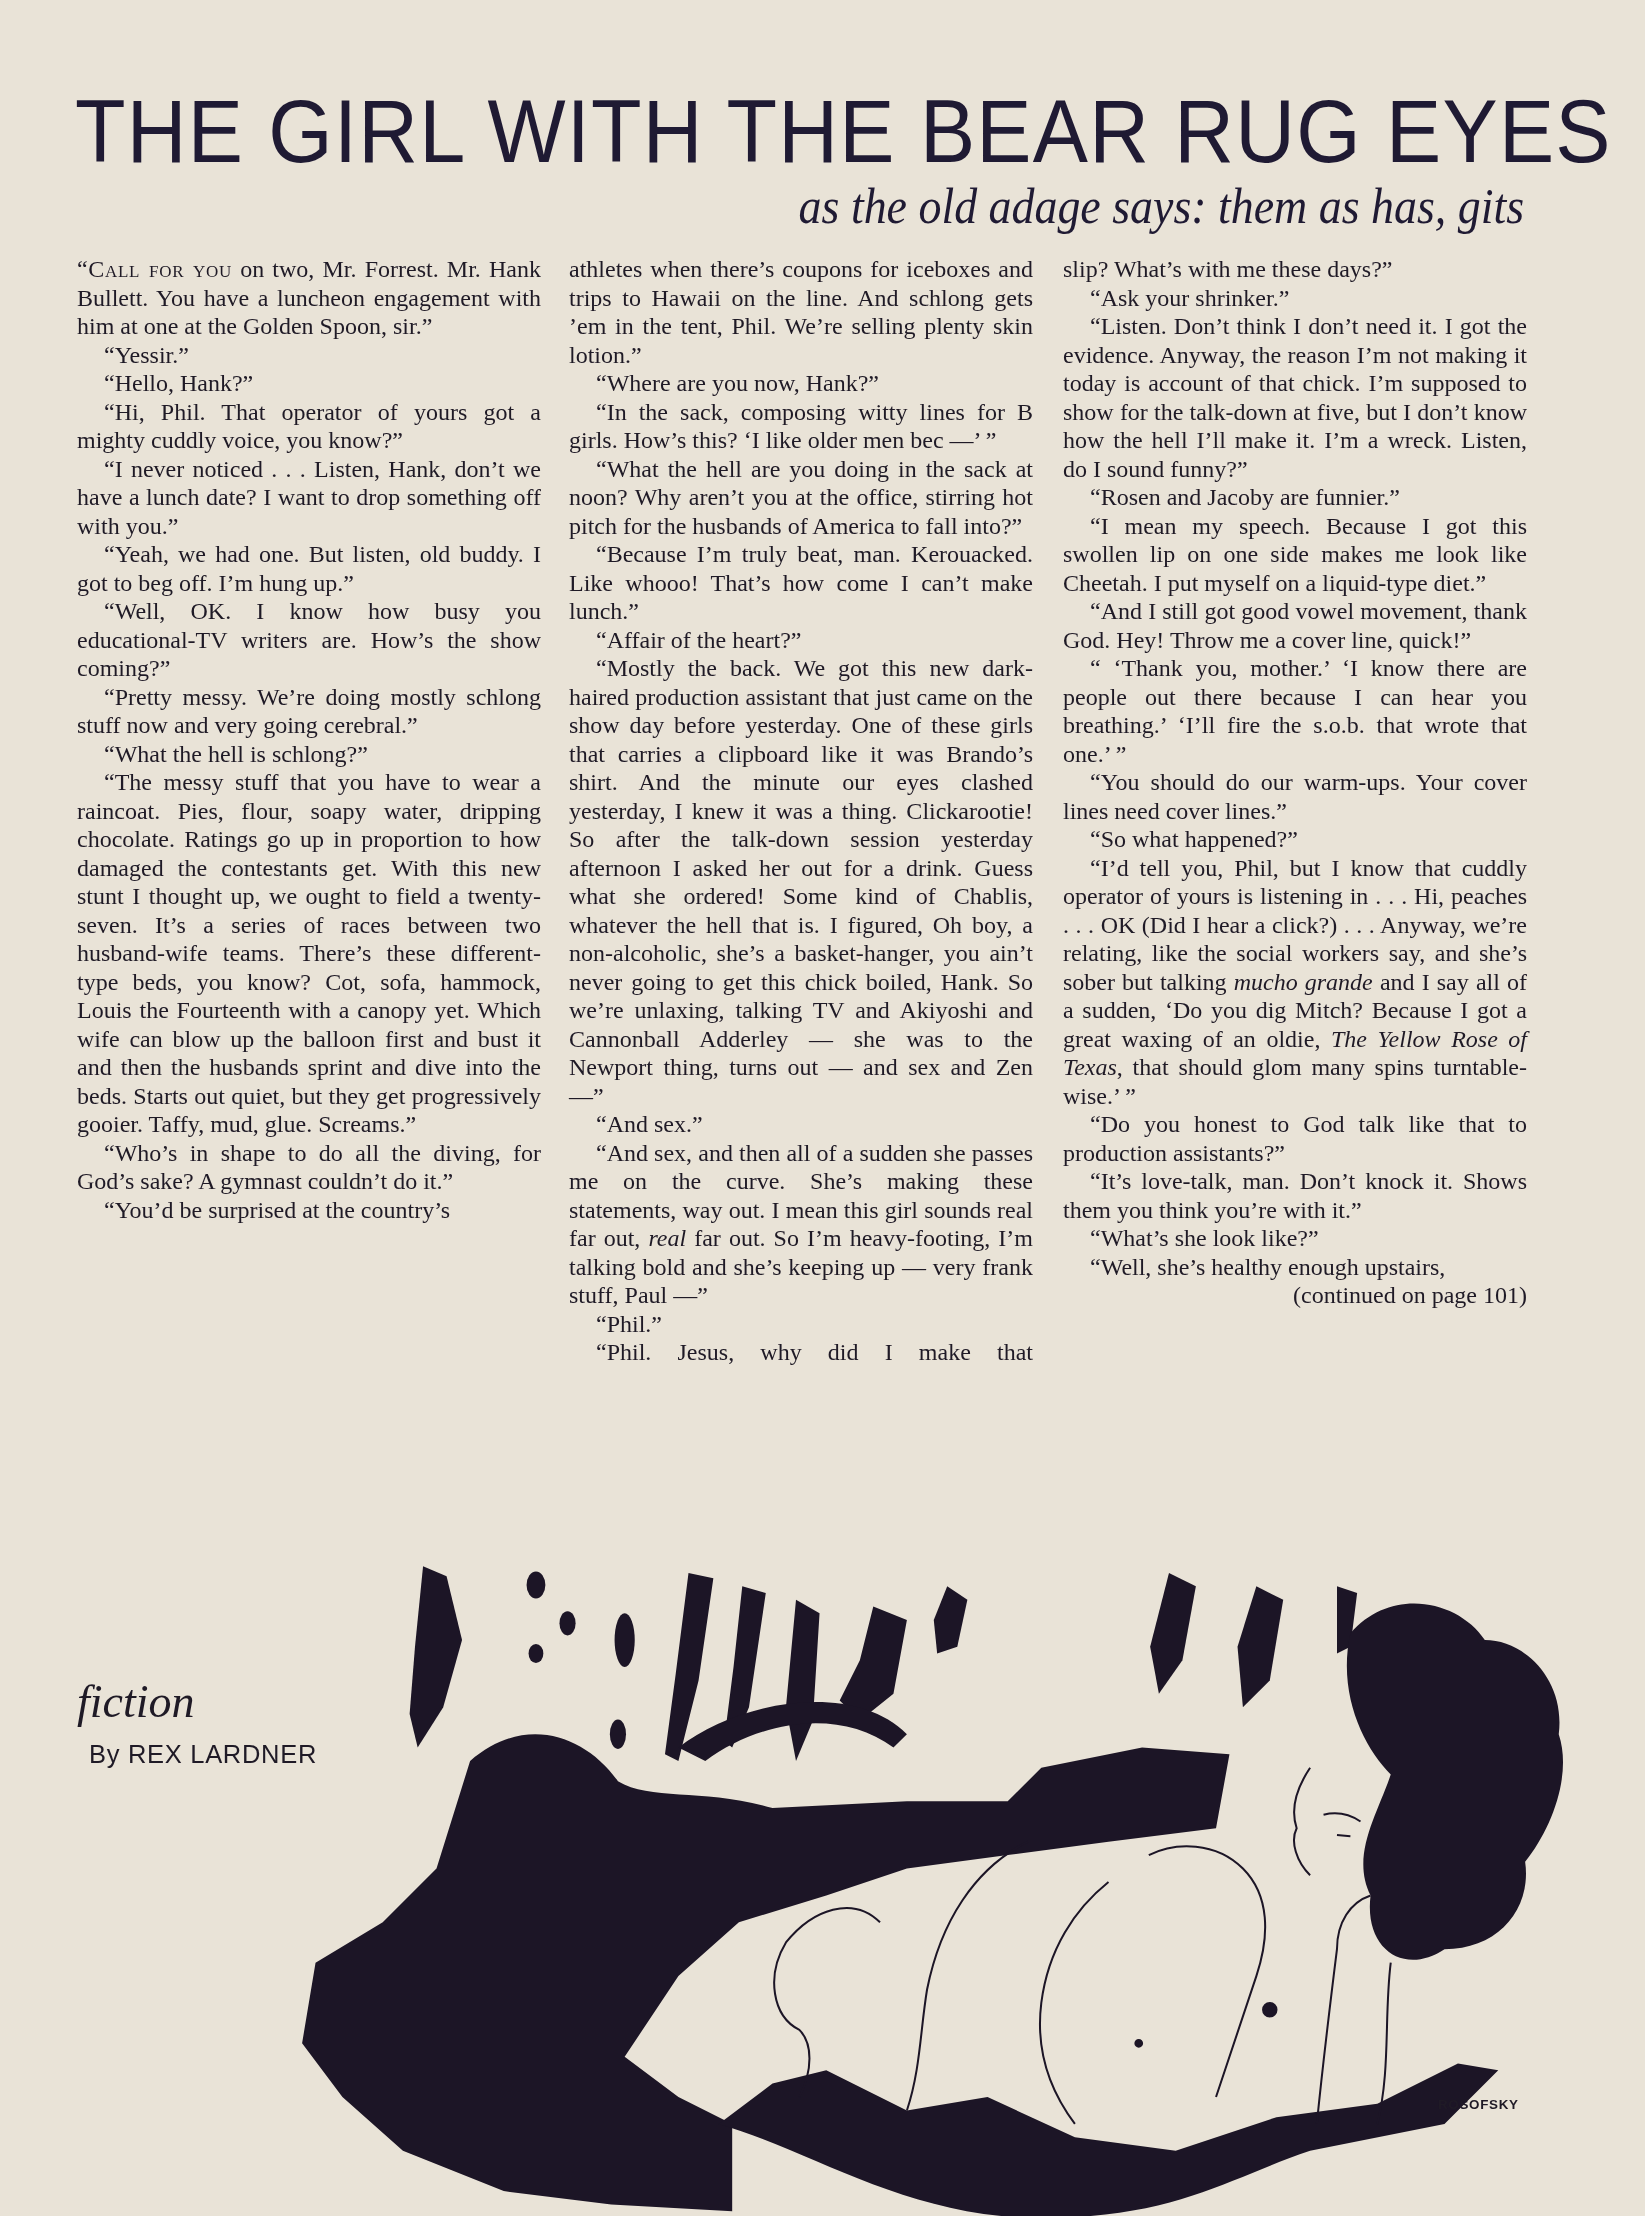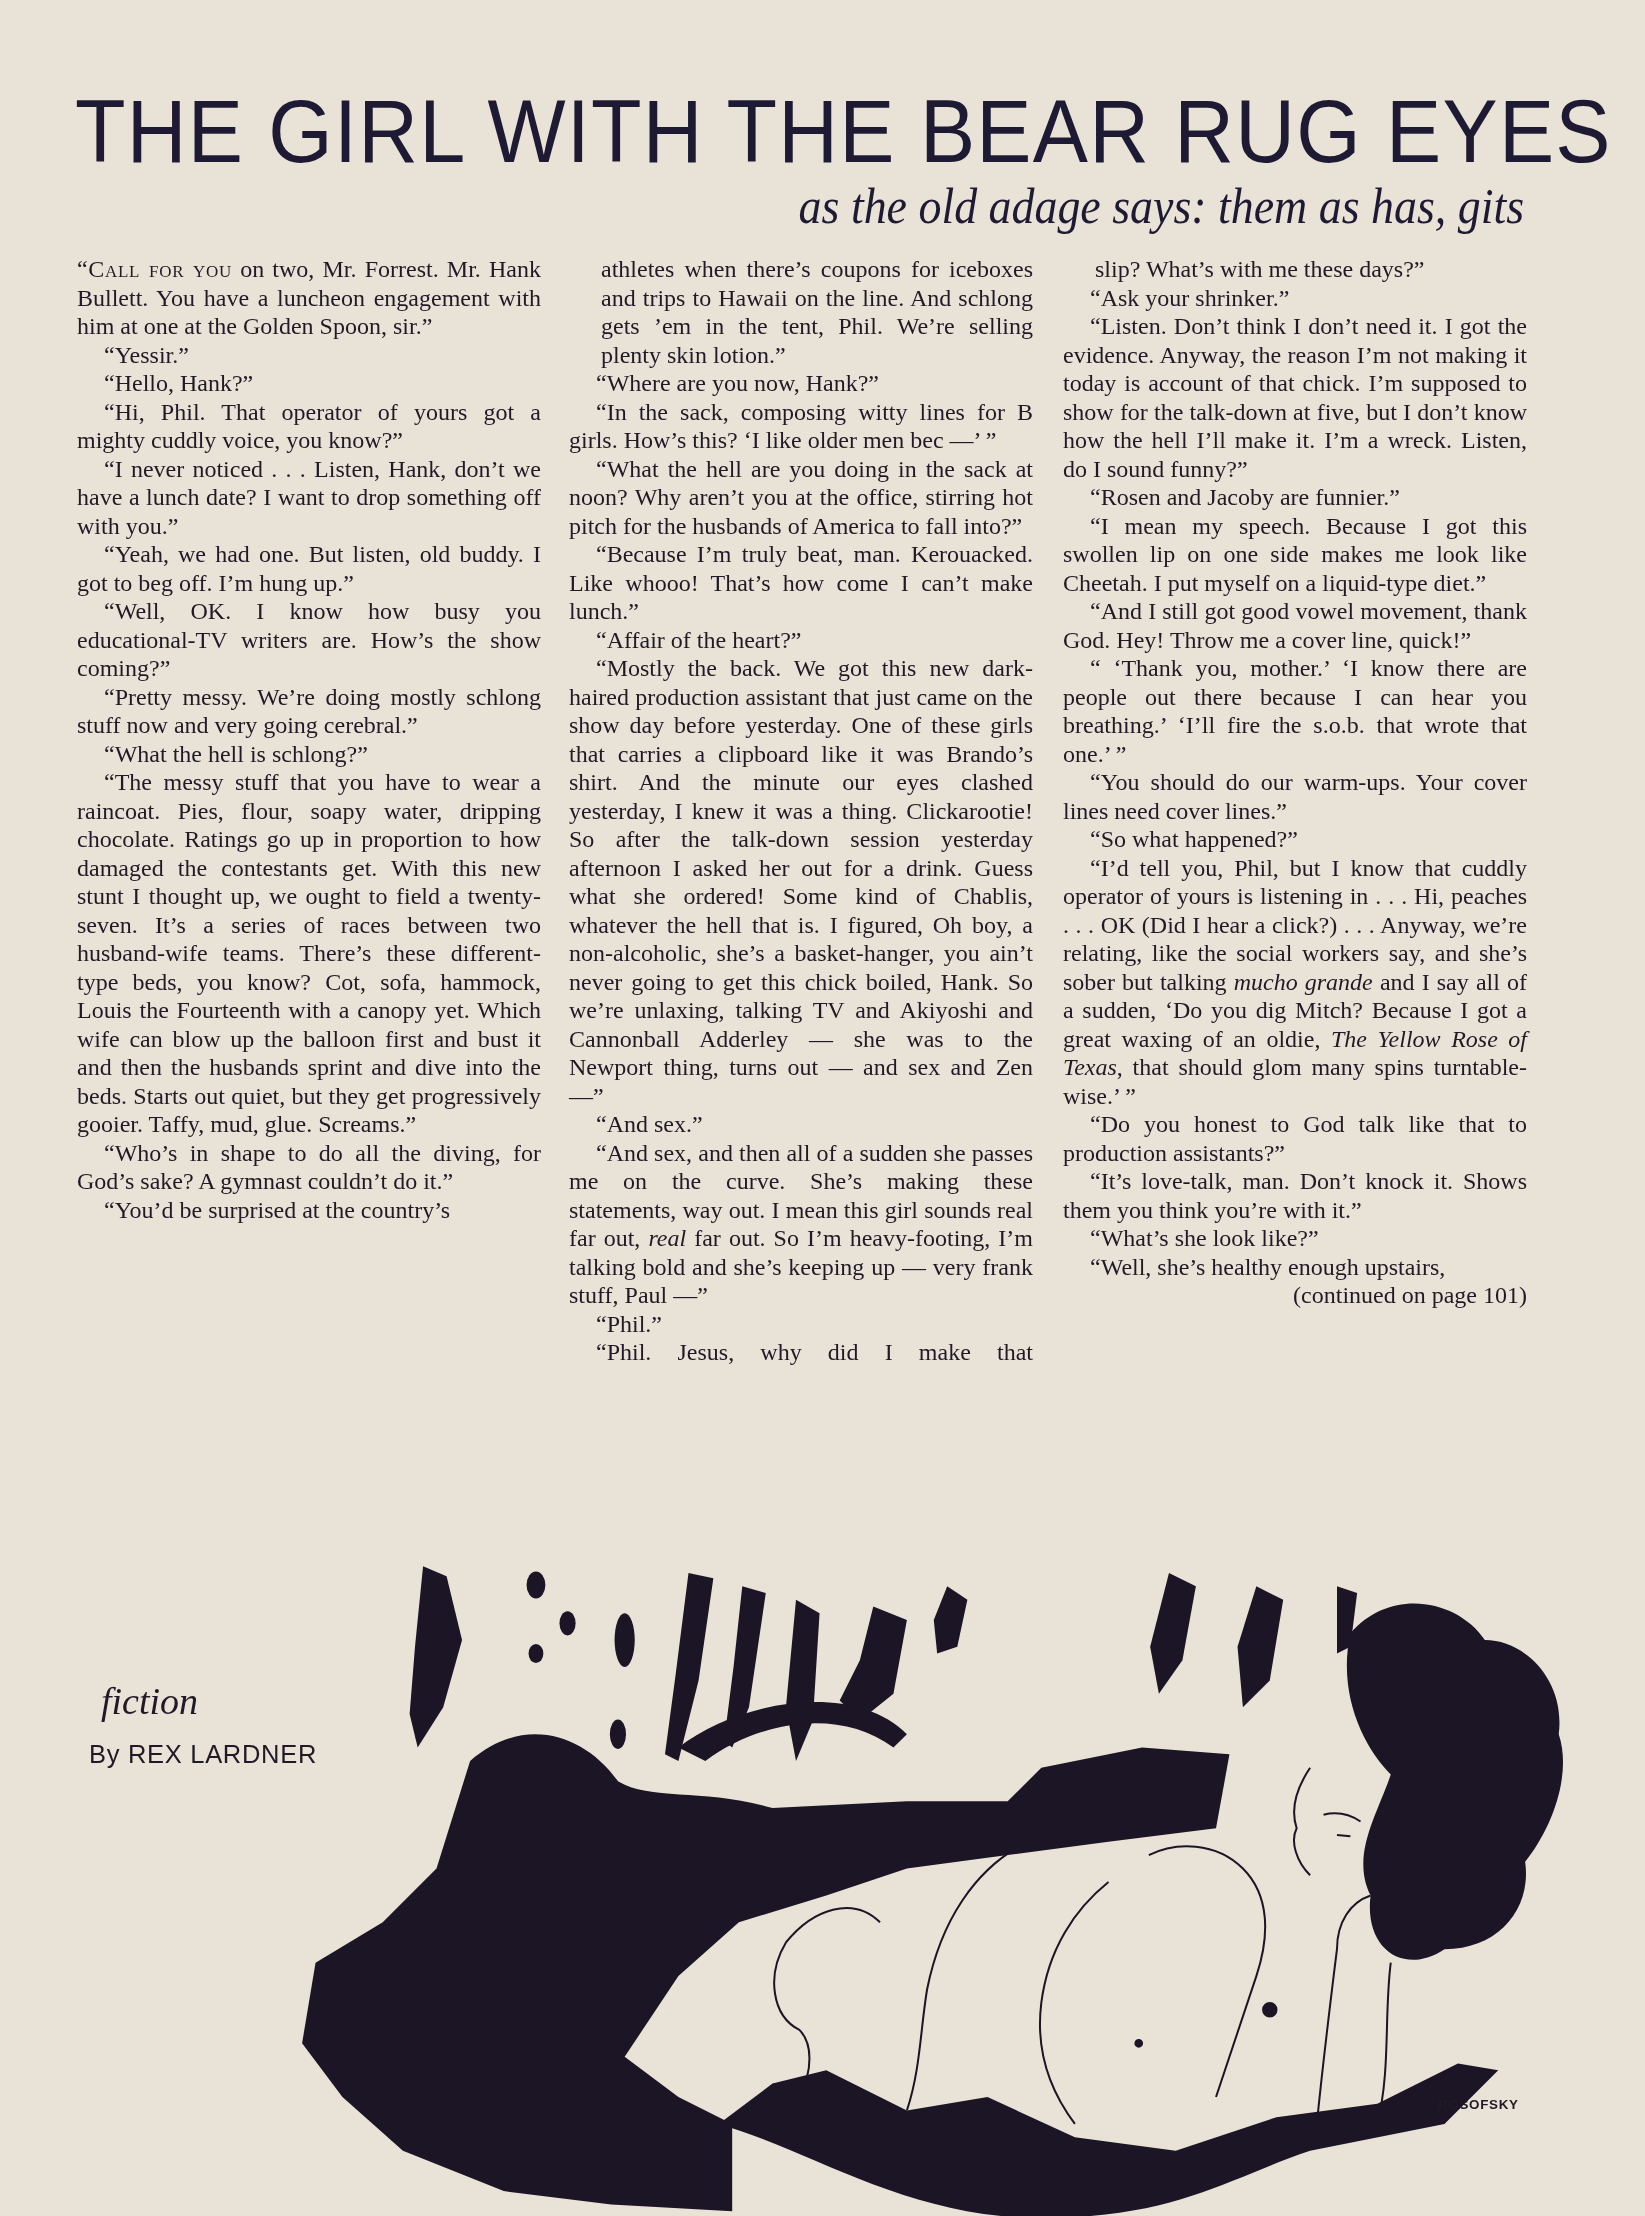--- a/index.html
+++ b/index.html
@@ -29,27 +29,27 @@
   .col {
     position: absolute; top: 255px; width: 464px;
     font-size: 24px; line-height: 28.5px;
     text-align: justify; hyphens: manual;
   }
   .col1 { left: 77px; }
   .col2 { left: 569px; }
   .col3 { left: 1063px; }
   .col p { margin: 0; text-indent: 27px; }
   .col p.first { text-indent: 0; }
-  .col p.noindent { text-indent: 0; margin-left: 32px; }
+  .col p.noindent { text-indent: 0; }
   .sc { font-variant: small-caps; letter-spacing: 0.7px; }
   .ital { font-style: italic; }
   .continued { text-align: right; text-indent: 0 !important; }
   .kicker {
     position: absolute; left: 77px; top: 1680px;
-    font-style: italic; font-size: 38px; line-height: 43px; margin-left: 24px;
+    font-style: italic; font-size: 46px; line-height: 43px;
   }
   .byline {
     position: absolute; left: 89px; top: 1739px;
     font-family: "Liberation Sans", "DejaVu Sans", sans-serif;
     font-size: 25.5px; letter-spacing: 0.7px; line-height: 31px;
   }
   .illustration {
     position: absolute; left: 302px; top: 1546px; width: 1277px; height: 672px;
   }
   .credit {

